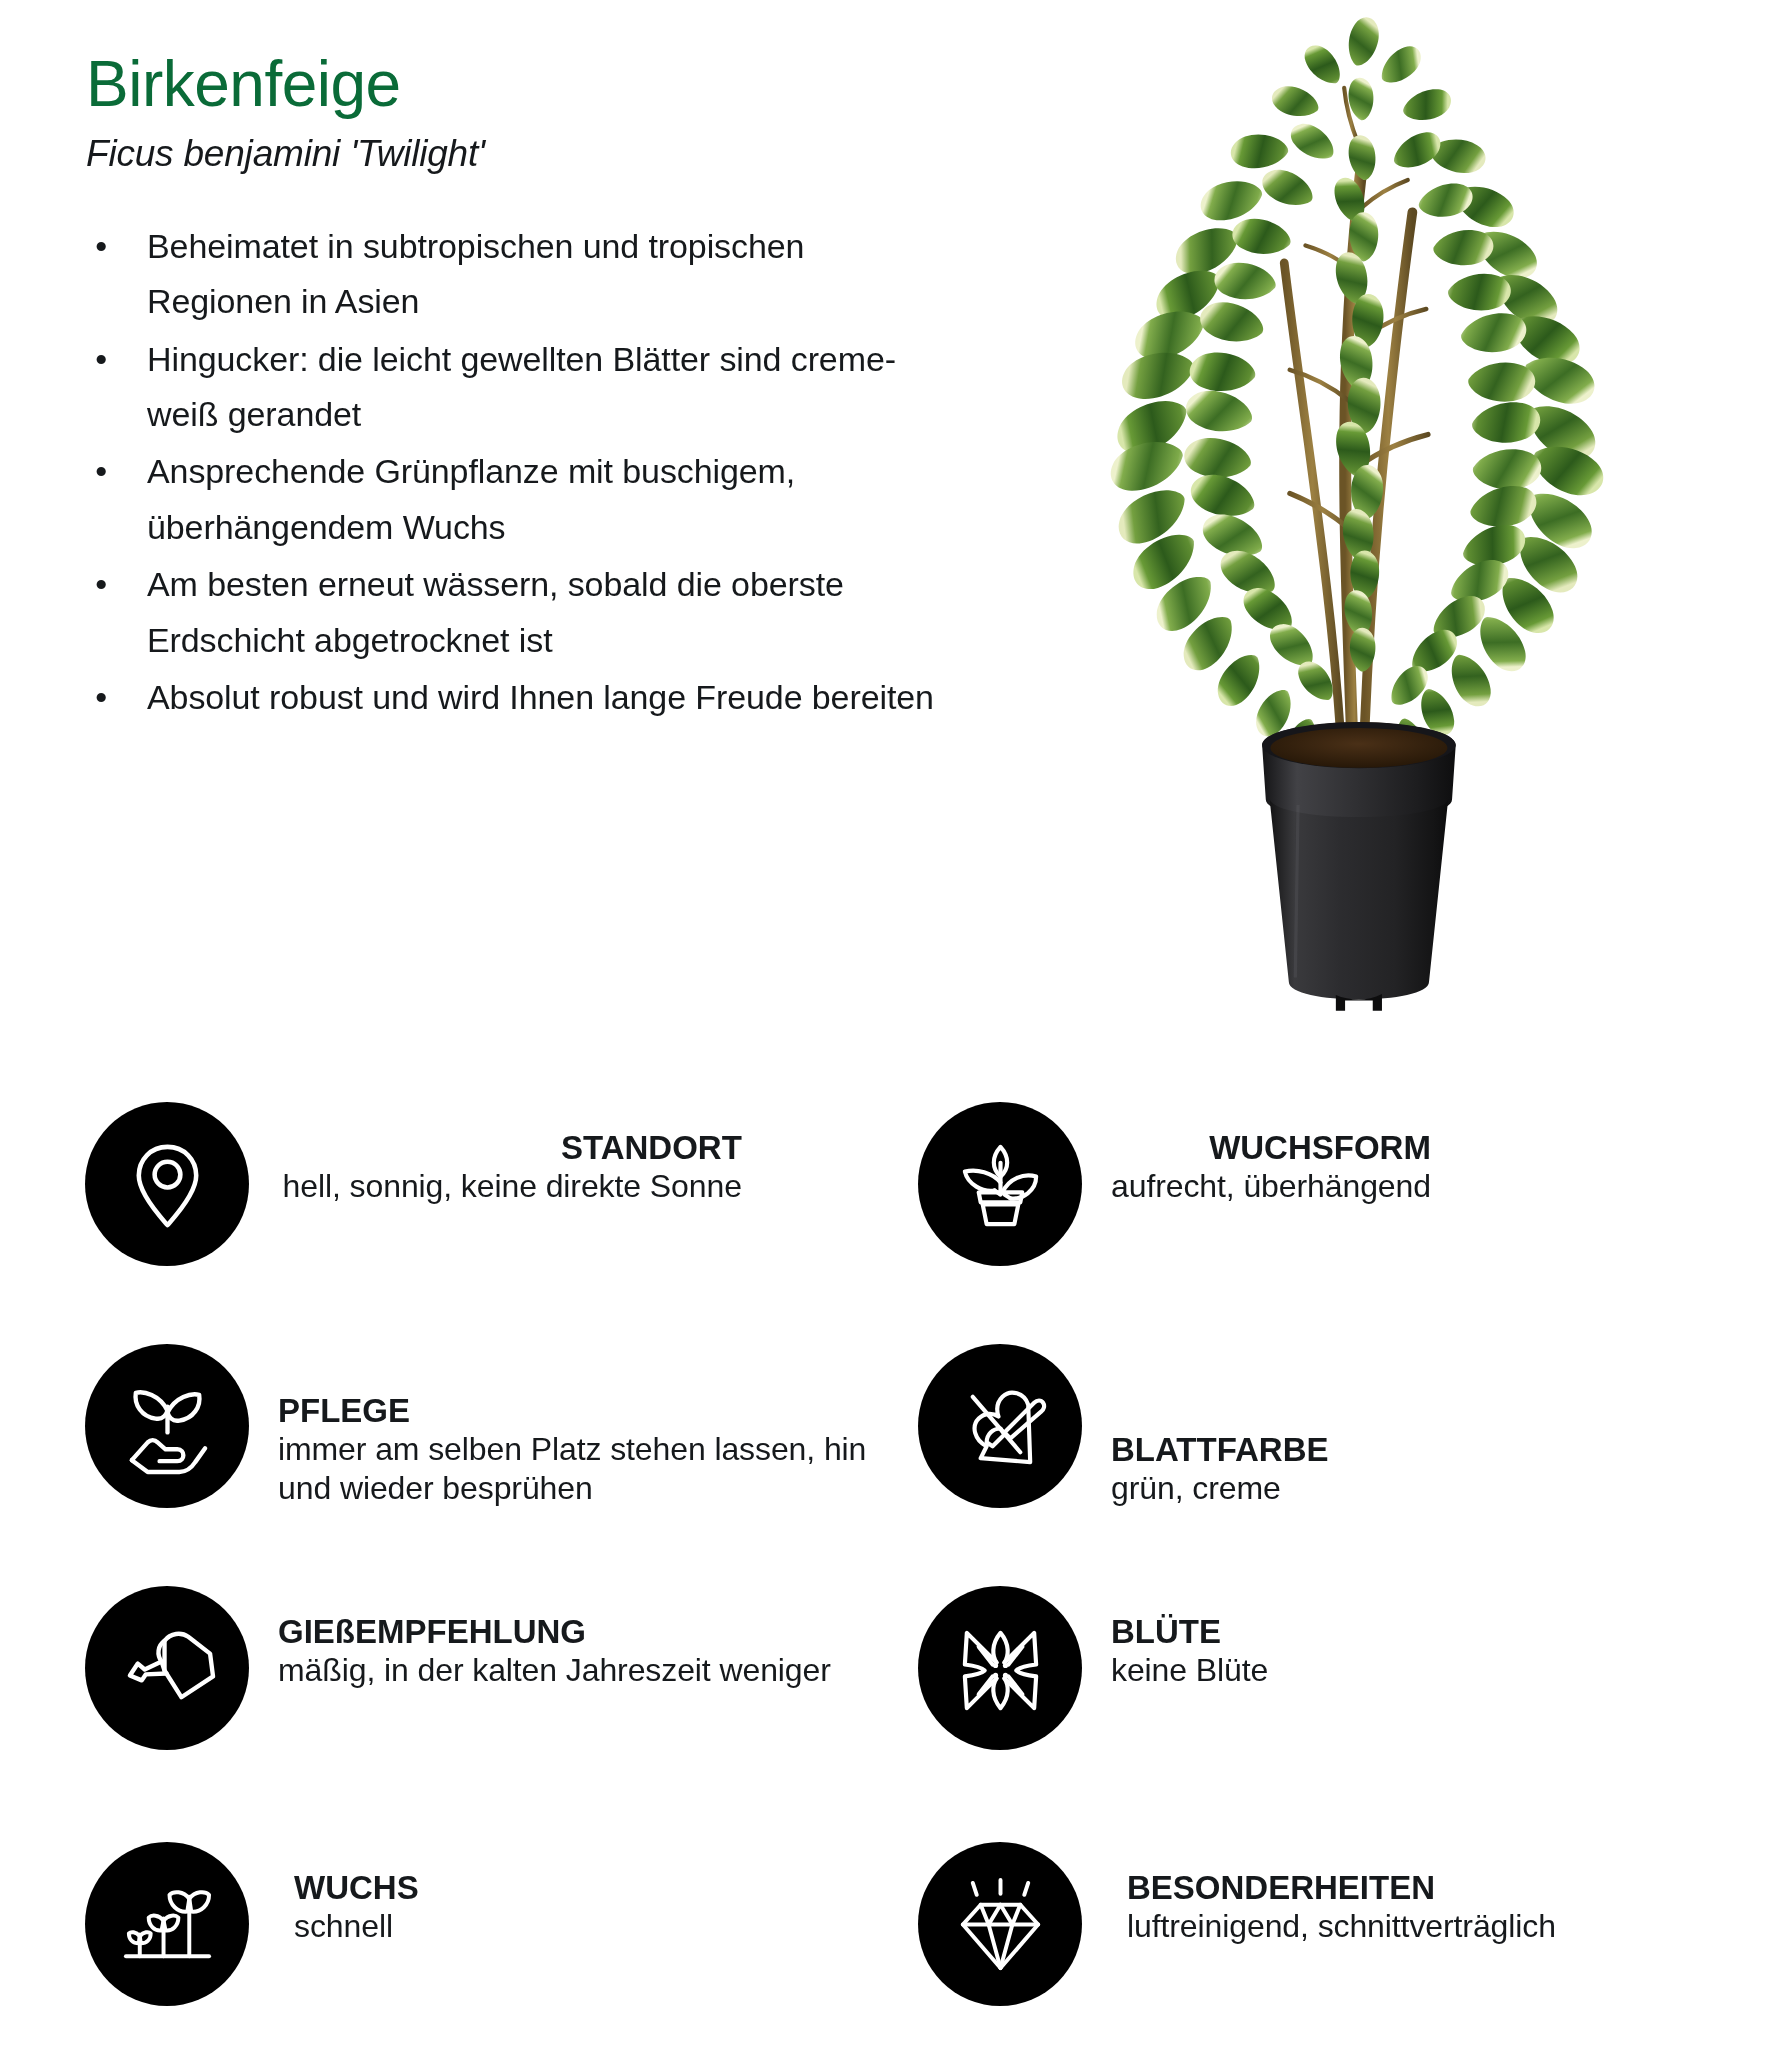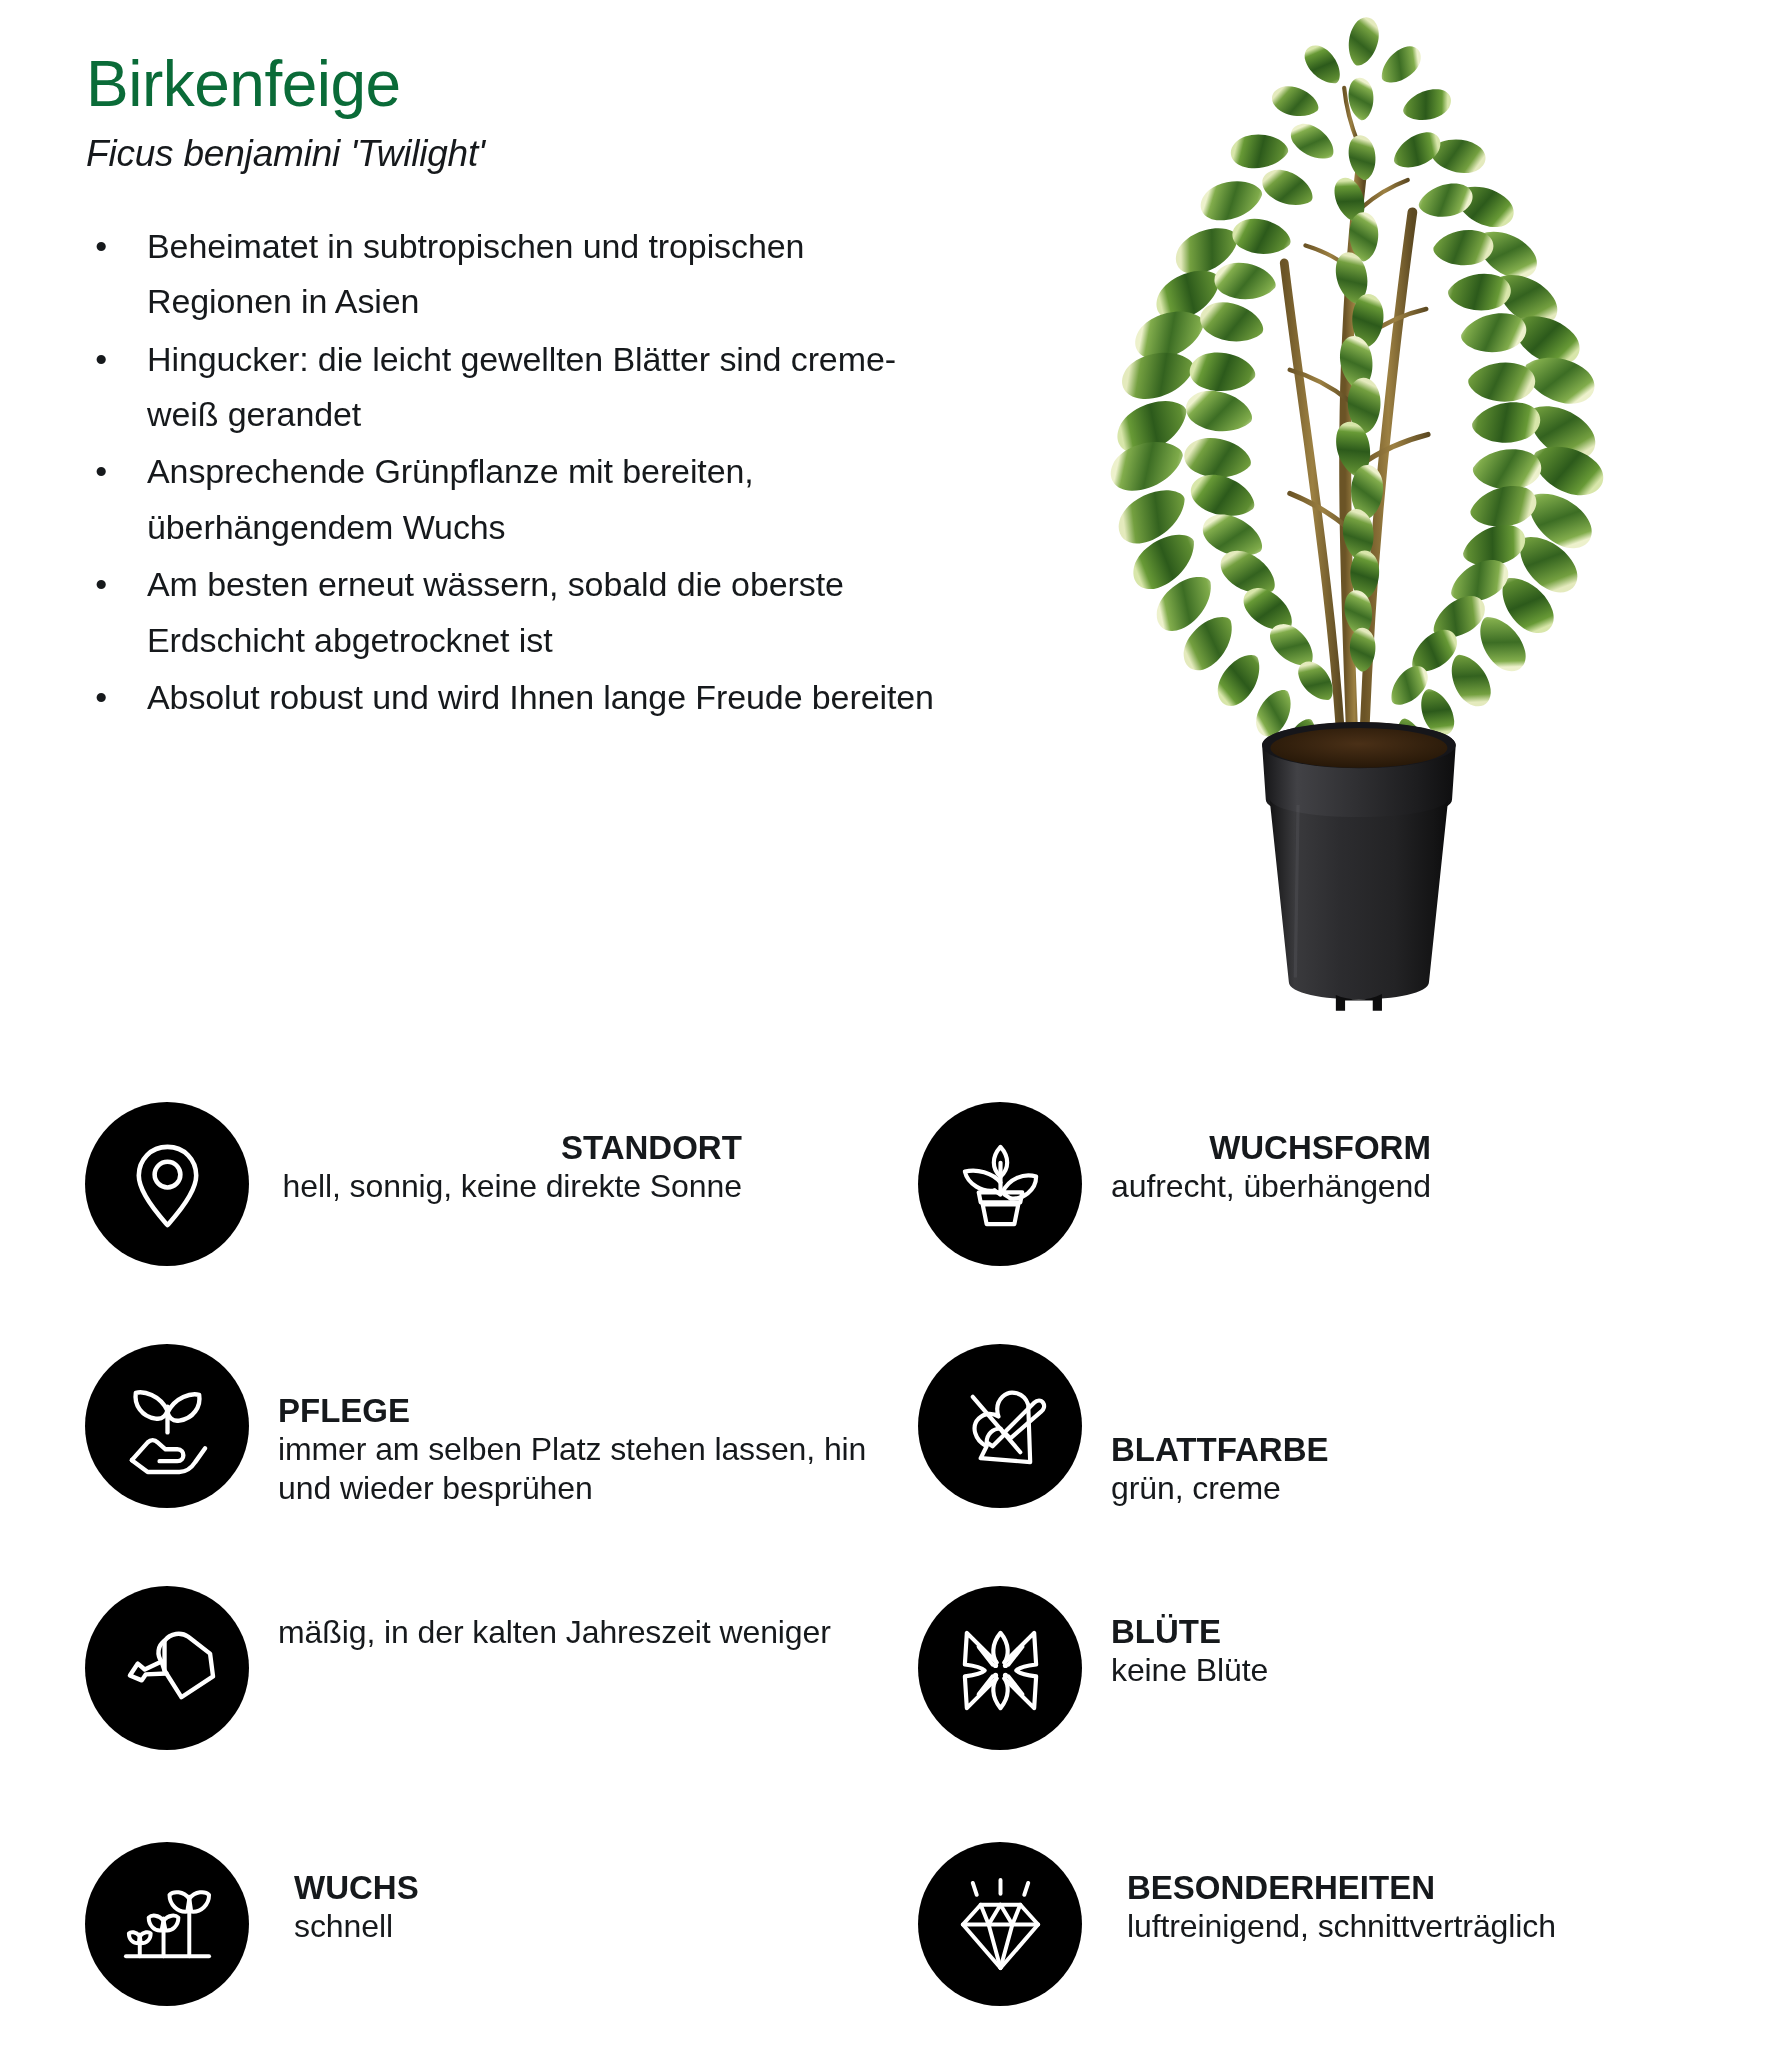--- a/index.html
+++ b/index.html
@@ -139,21 +139,21 @@
       <li>
         <span class="dot">•</span>
         <span>Beheimatet in subtropischen und tropischen Regionen in Asien</span>
       </li>
       <li>
         <span class="dot">•</span>
         <span>Hingucker: die leicht gewellten Blätter sind creme-weiß gerandet</span>
       </li>
       <li>
         <span class="dot">•</span>
-        <span>Ansprechende Grünpflanze mit bereiten, überhängendem Wuchs</span>
+        <span>Ansprechende Grünpflanze mit buschigem, überhängendem Wuchs</span>
       </li>
       <li>
         <span class="dot">•</span>
         <span>Am besten erneut wässern, sobald die oberste Erdschicht abgetrocknet ist</span>
       </li>
       <li>
         <span class="dot">•</span>
         <span>Absolut robust und wird Ihnen lange Freude bereiten</span>
       </li>
     </ul>
@@ -376,20 +376,21 @@
 
   <div class="feat col-l row-3">
     <div class="feat-icon">
       <svg viewBox="0 0 100 100" fill="none" stroke="#fff" stroke-width="4.4" stroke-linecap="round" stroke-linejoin="round">
         <path d="M47 22 C53 14 64 13 71 18 L93 35 L96 58 L64 79 L47 52 Z"></path>
         <path d="M47 22 C40 27 39 36 44 43 L47 52"></path>
         <path d="M44 43 L27 51 L20 45 L12 57 L24 62 L28 56 L49 55"></path>
       </svg>
     </div>
     <div class="feat-text">
+      <div class="feat-label">GIEßEMPFEHLUNG</div>
       <div class="feat-value">mäßig, in der kalten Jahreszeit weniger</div>
     </div>
   </div>
 
   <div class="feat col-l row-4">
     <div class="feat-icon">
       <svg viewBox="0 0 100 100" fill="none" stroke="#fff" stroke-width="4" stroke-linecap="round" stroke-linejoin="round">
         <path d="M8 82 L92 82"></path>
         <path d="M72 82 L72 22"></path>
         <path d="M72 24 C66 16 56 16 52 20 C52 30 60 38 70 37 Z"></path>

